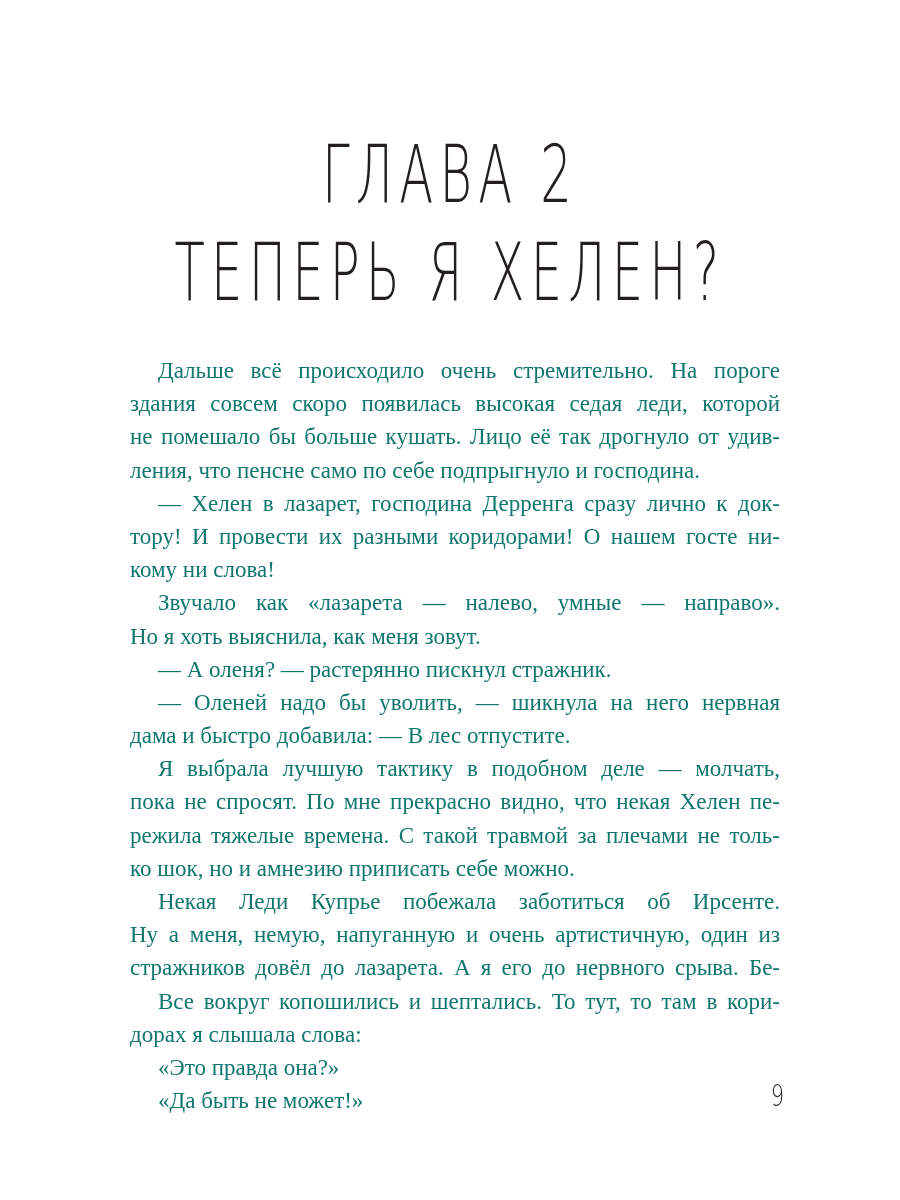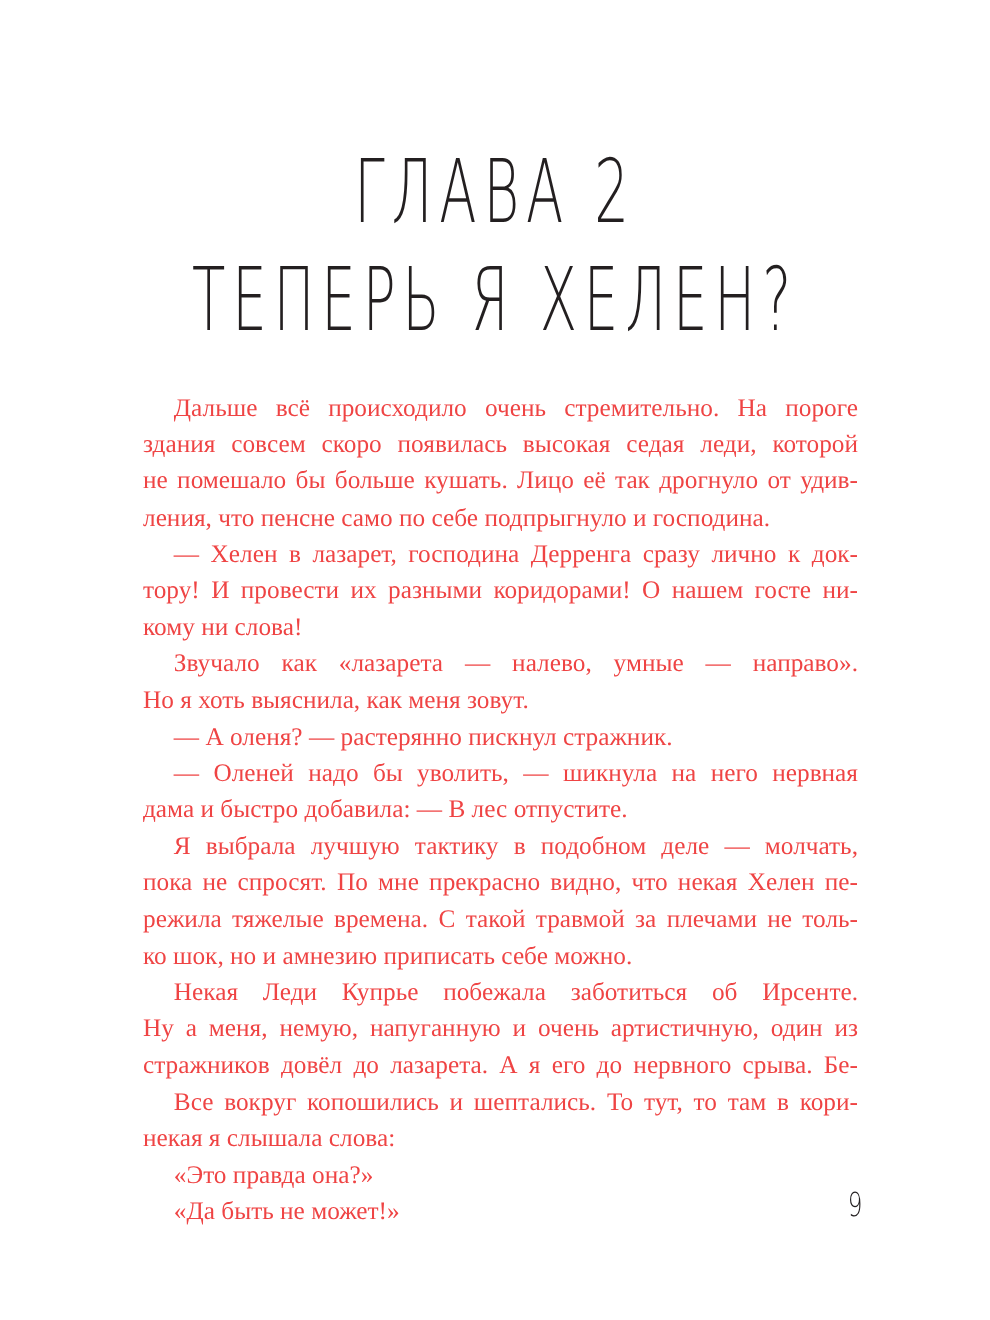--- a/index.html
+++ b/index.html
@@ -8,21 +8,21 @@
       position: absolute; left: 0; width: 900px; text-align: center;
       font-family: "DejaVu Sans", sans-serif; font-weight: 200;
       letter-spacing: 10px; color: #231f20;
       transform: scaleX(0.62); transform-origin: center;
     }
     .chapter-number { top: 130px; font-size: 80px; line-height: 90px; }
     .chapter-title  { top: 228px; font-size: 80px; line-height: 90px; }
     .body-text {
       position: absolute; left: 130px; width: 650px; top: 354px;
       font-family: "Liberation Serif", serif; font-size: 23px; line-height: 33.2px;
-      color: #ef4444;
+      color: #0f766e;
     }
     .line { display: block; white-space: nowrap; text-align: justify; text-align-last: justify; height: 33.2px; }
     .line.indent { padding-left: 28px; }
     .line.last { text-align-last: left; }
     .page-number {
       position: absolute; left: 760px; top: 1078px; width: 24px; text-align: right;
       font-family: "DejaVu Sans", sans-serif; font-size: 30px; font-weight: 200;
       transform: scaleX(0.7); transform-origin: right;
     }
   </style>
@@ -46,18 +46,18 @@
   <span class="line indent">— Оленей надо бы уволить, — шикнула на него нервная</span>
   <span class="line last">дама и быстро добавила: — В лес отпустите.</span>
   <span class="line indent">Я выбрала лучшую тактику в подобном деле — молчать,</span>
   <span class="line">пока не спросят. По мне прекрасно видно, что некая Хелен пе-</span>
   <span class="line">режила тяжелые времена. С такой травмой за плечами не толь-</span>
   <span class="line last">ко шок, но и амнезию приписать себе можно.</span>
   <span class="line indent">Некая Леди Купрье побежала заботиться об Ирсенте.</span>
   <span class="line">Ну а меня, немую, напуганную и очень артистичную, один из</span>
   <span class="line">стражников довёл до лазарета. А я его до нервного срыва. Бе-</span>
   <span class="line indent">Все вокруг копошились и шептались. То тут, то там в кори-</span>
-  <span class="line last">некая я слышала слова:</span>
+  <span class="line last">дорах я слышала слова:</span>
   <span class="line indent last">«Это правда она?»</span>
   <span class="line indent last">«Да быть не может!»</span>
 </div>
 
 <div class="page-number">9</div>
 
 </body></html>

